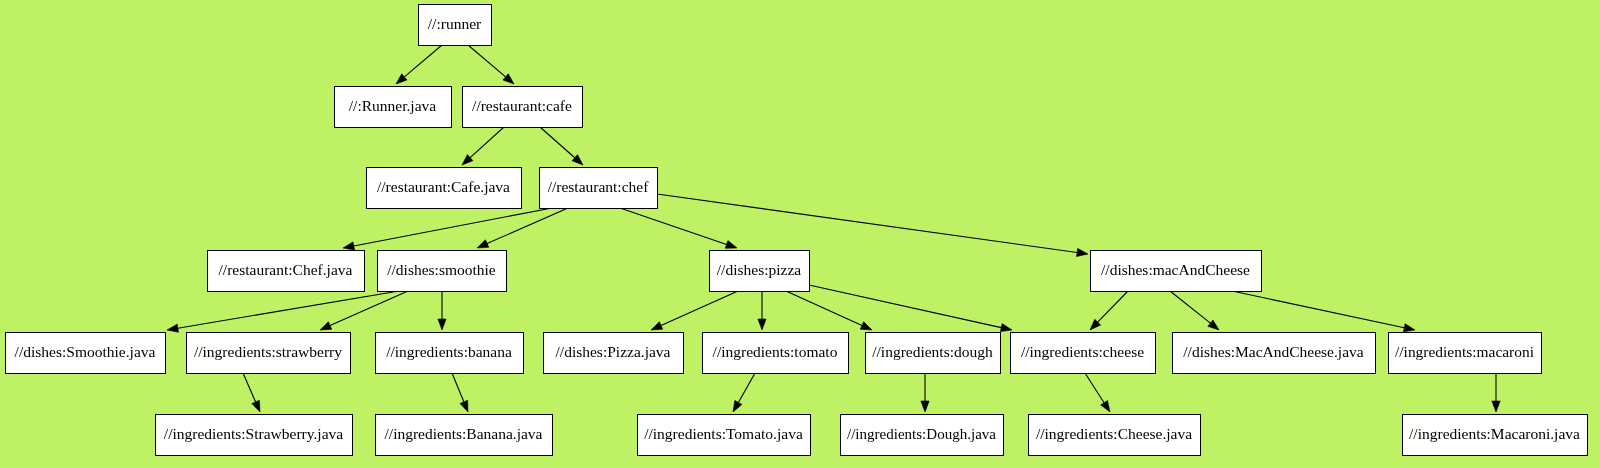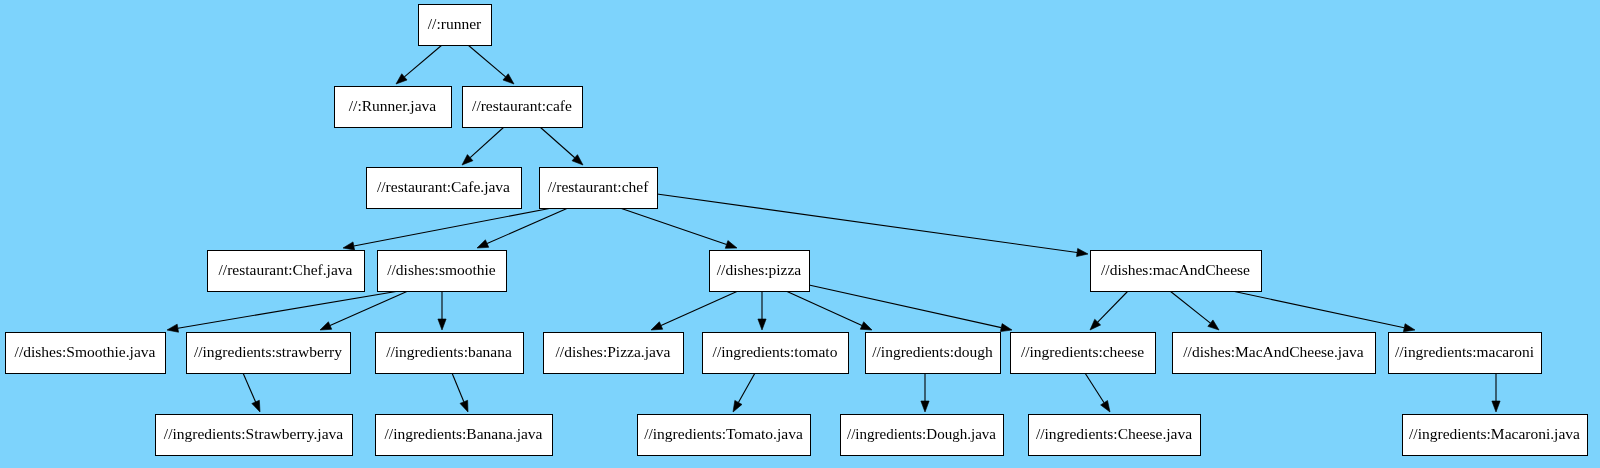--- a/index.html
+++ b/index.html
@@ -4,21 +4,21 @@
 <style>
   html, body {
     margin: 0;
     padding: 0;
     background: #ffffff;
   }
   #graph-root {
     position: relative;
     width: 1600px;
     height: 468px;
-    background: #7dd3fc;
+    background: #bef264;
     font-family: "Liberation Serif", "DejaVu Serif", serif;
     overflow: hidden;
   }
   svg#graph-canvas {
     position: absolute;
     left: 0;
     top: 0;
     width: 1600px;
     height: 468px;
     display: block;

